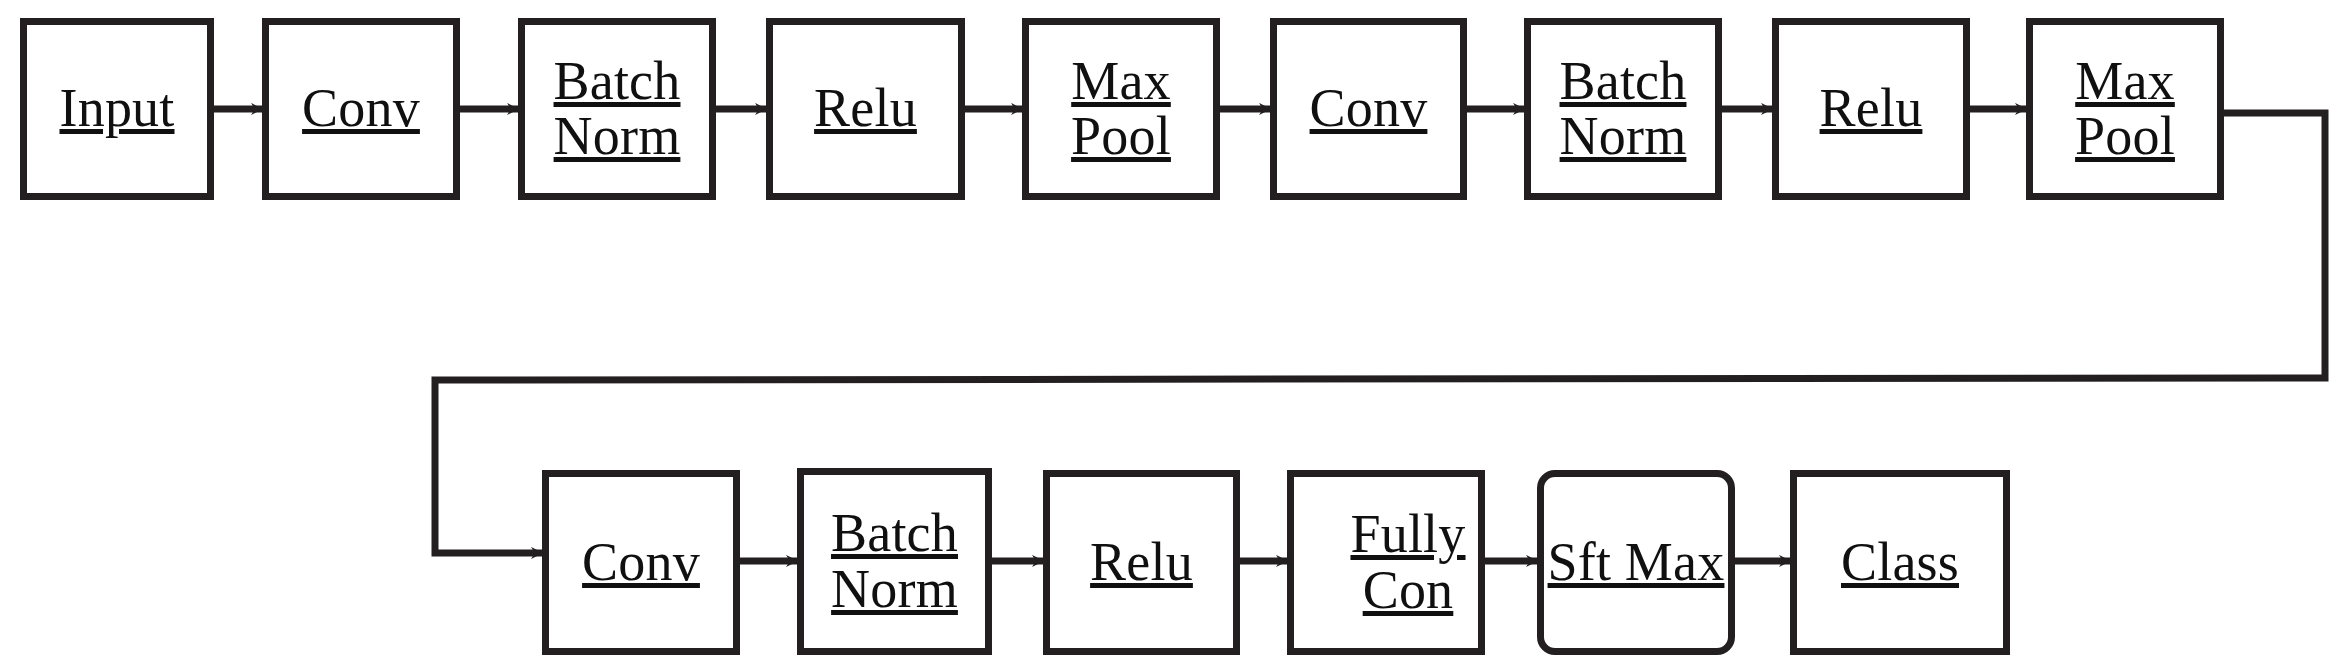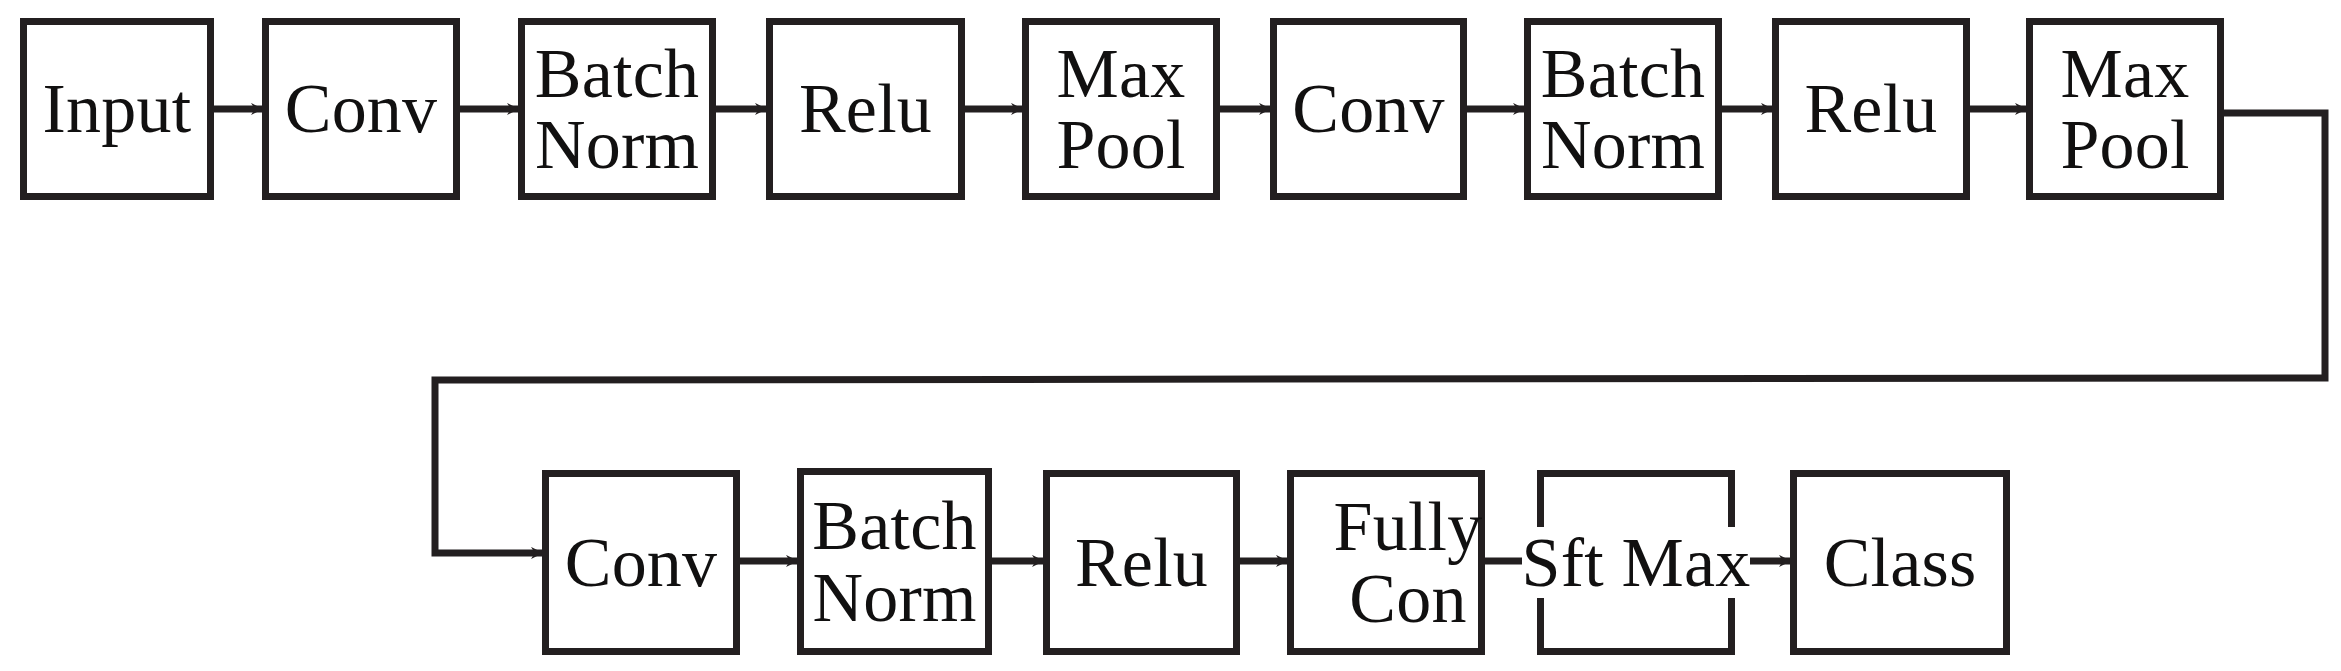--- a/index.html
+++ b/index.html
@@ -32,26 +32,27 @@
     background: #ffffff;
     display: flex;
     align-items: center;
     justify-content: center;
     text-align: center;
     color: #111010;
     z-index: 3;
   }
   .node-label {
     font-family: "Liberation Serif", "DejaVu Serif", serif;
-    font-size: 70px;
+    font-size: 54px;
     line-height: 1.02;
     letter-spacing: 0.2px;
     white-space: pre;
     color: #111010;
     display: block;
+    text-decoration: underline;
   }
   .node-box.overflow-label {
     overflow: visible;
   }
   .node-box.overflow-label .node-label {
     position: relative;
     z-index: 5;
     background: #ffffff;
   }
 </style>
@@ -125,21 +126,21 @@
         <span class="node-label" style="color: rgb(17, 16, 16);">Batch
 Norm</span>
       </div>
       <div class="node-box" style="left: 1043px; top: 470px; width: 197px; height: 185px; border-width: 7px; border-color: rgb(35, 31, 32);">
         <span class="node-label" style="color: rgb(17, 16, 16);">Relu</span>
       </div>
       <div class="node-box" style="left: 1287px; top: 470px; width: 198px; height: 185px; border-width: 7px; border-color: rgb(35, 31, 32);">
         <span class="node-label" style="color: rgb(17, 16, 16); margin-left: 44px;">Fully
 Con</span>
       </div>
-      <div class="node-box overflow-label" style="left: 1537px; top: 470px; width: 198px; height: 185px; border-width: 7px; border-color: rgb(35, 31, 32);">
+      <div class="node-box overflow-label" style="left: 1537px; top: 470px; width: 198px; height: 185px; border-width: 7px; border-color: rgb(35, 31, 32); border-radius: 18px;">
         <span class="node-label" style="color: rgb(17, 16, 16);">Sft Max</span>
       </div>
       <div class="node-box" style="left: 1790px; top: 470px; width: 220px; height: 185px; border-width: 7px; border-color: rgb(35, 31, 32);">
         <span class="node-label" style="color: rgb(17, 16, 16);">Class</span>
       </div>
     </div>
 
 </div>
 
 </body></html>

